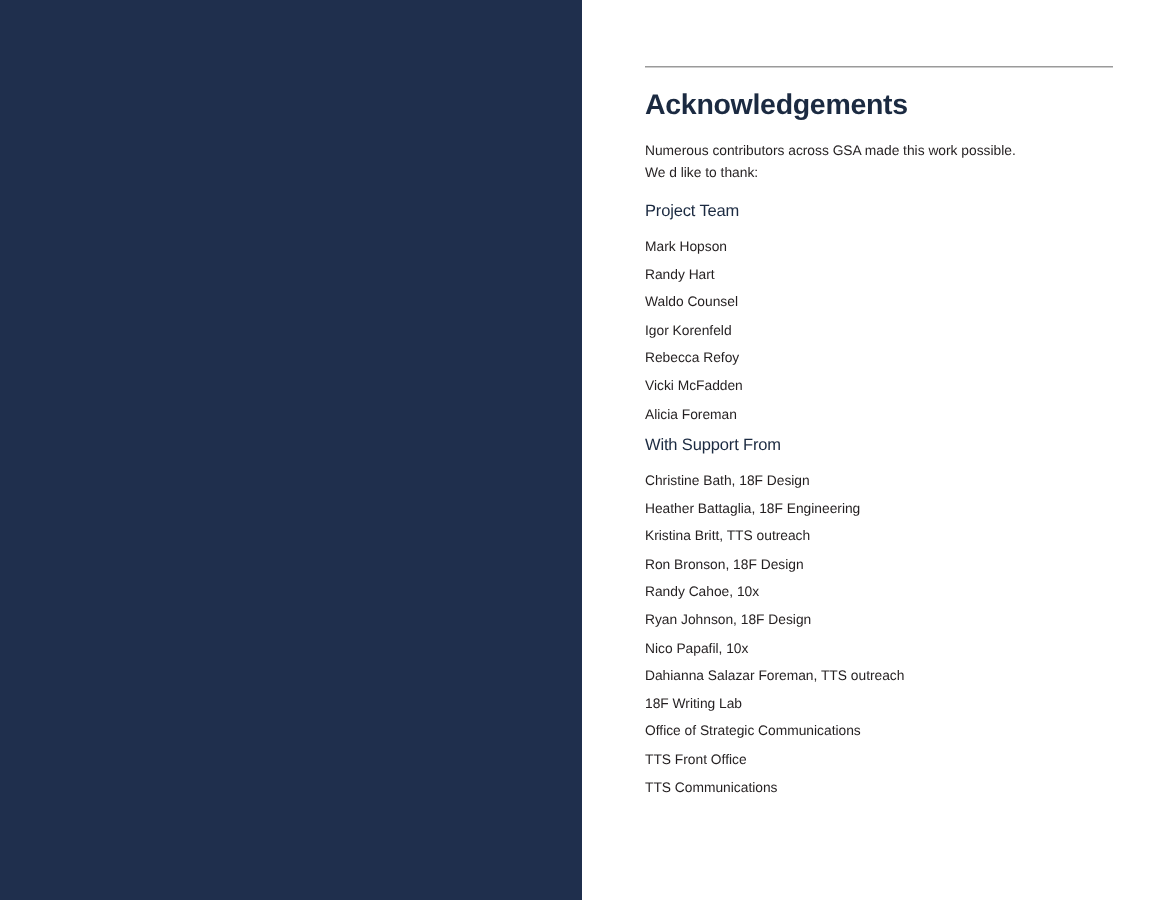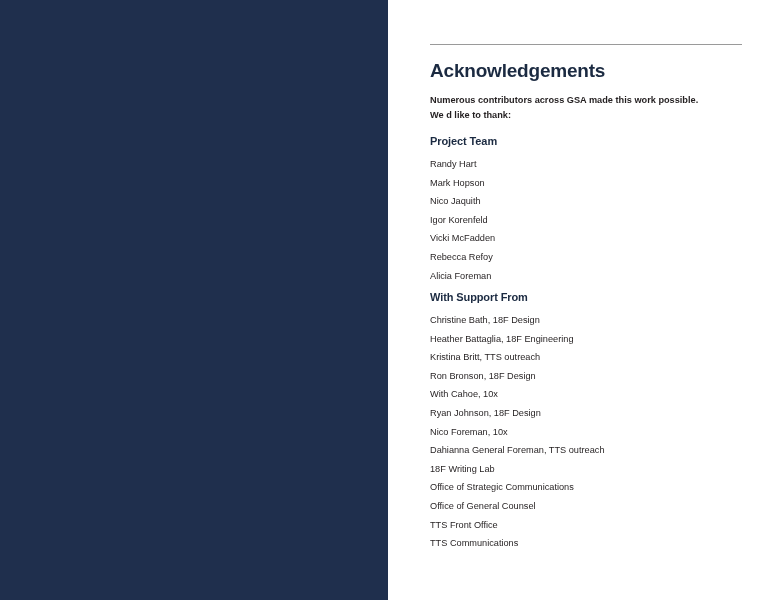--- a/index.html
+++ b/index.html
@@ -56,33 +56,32 @@
   }
   .intro {
     position: absolute;
     left: 0;
     top: 93px;
     width: 300px;
     margin: 0;
     font-size: 9.2px;
     line-height: 14.5px;
     color: #231f20;
-    font-weight: bold;
   }
   .section {
     position: absolute;
     left: 0;
     width: 312px;
   }
   .section-project-team { top: 134px; }
   .section-support { top: 290px; }
   .section-heading {
     margin: 0 0 7px 0;
     font-size: 11px;
-    font-weight: bold;
+    font-weight: normal;
     color: #1b2a41;
     line-height: 14px;
     letter-spacing: -0.1px;
   }
   .name-list {
     list-style: none;
     margin: 0;
     padding: 0;
   }
   .name-list li {
@@ -106,43 +105,42 @@
     <h1 class="page-title">Acknowledgements</h1>
 
     <p class="intro">
       <span>Numerous contributors across GSA made this work possible.</span><br>
       <span>We d like to thank:</span>
     </p>
 
     <div class="section section-project-team">
       <h2 class="section-heading">Project Team</h2>
       <ul class="name-list">
+        <li>Mark Hopson</li>
         <li>Randy Hart</li>
-        <li>Mark Hopson</li>
-        <li>Nico Jaquith</li>
+        <li>Waldo Counsel</li>
         <li>Igor Korenfeld</li>
+        <li>Rebecca Refoy</li>
         <li>Vicki McFadden</li>
-        <li>Rebecca Refoy</li>
         <li>Alicia Foreman</li>
       </ul>
     </div>
 
     <div class="section section-support">
       <h2 class="section-heading">With Support From</h2>
       <ul class="name-list">
         <li>Christine Bath, 18F Design</li>
         <li>Heather Battaglia, 18F Engineering</li>
         <li>Kristina Britt, TTS outreach</li>
         <li>Ron Bronson, 18F Design</li>
-        <li>With Cahoe, 10x</li>
+        <li>Randy Cahoe, 10x</li>
         <li>Ryan Johnson, 18F Design</li>
-        <li>Nico Foreman, 10x</li>
-        <li>Dahianna General Foreman, TTS outreach</li>
+        <li>Nico Papafil, 10x</li>
+        <li>Dahianna Salazar Foreman, TTS outreach</li>
         <li>18F Writing Lab</li>
         <li>Office of Strategic Communications</li>
-        <li>Office of General Counsel</li>
         <li>TTS Front Office</li>
         <li>TTS Communications</li>
       </ul>
     </div>
 
   </div>
 </div>
 
 </body></html>

